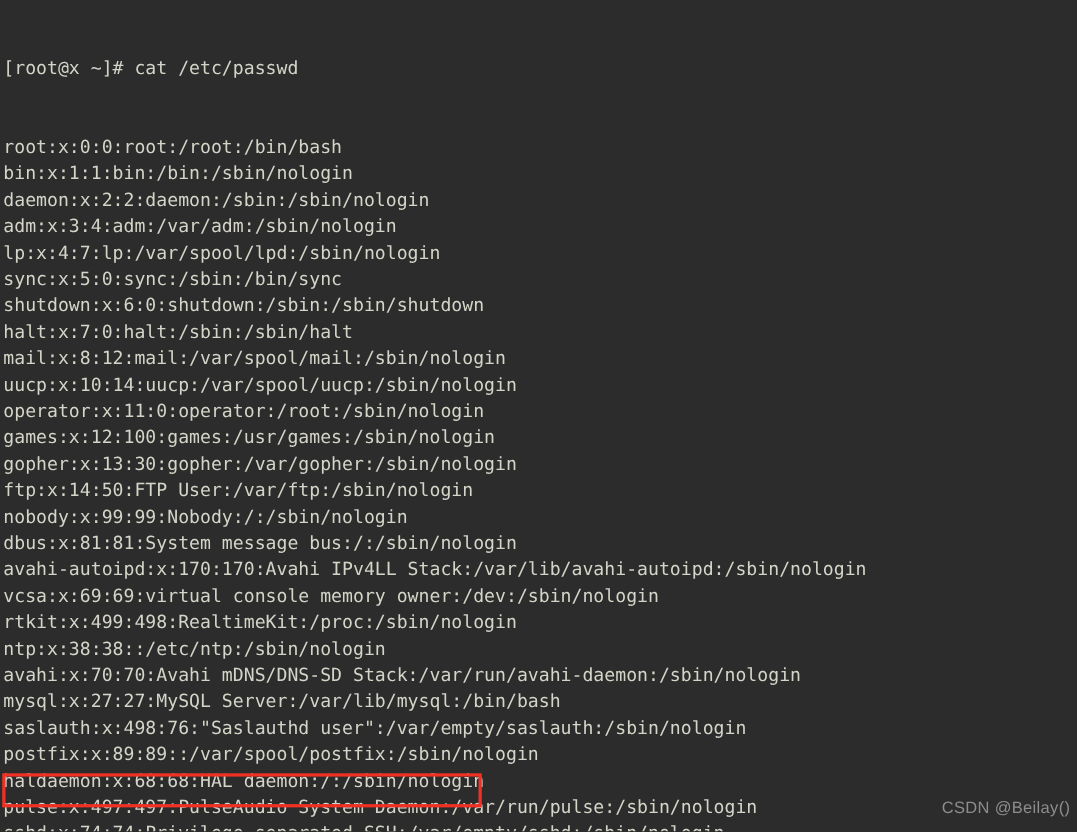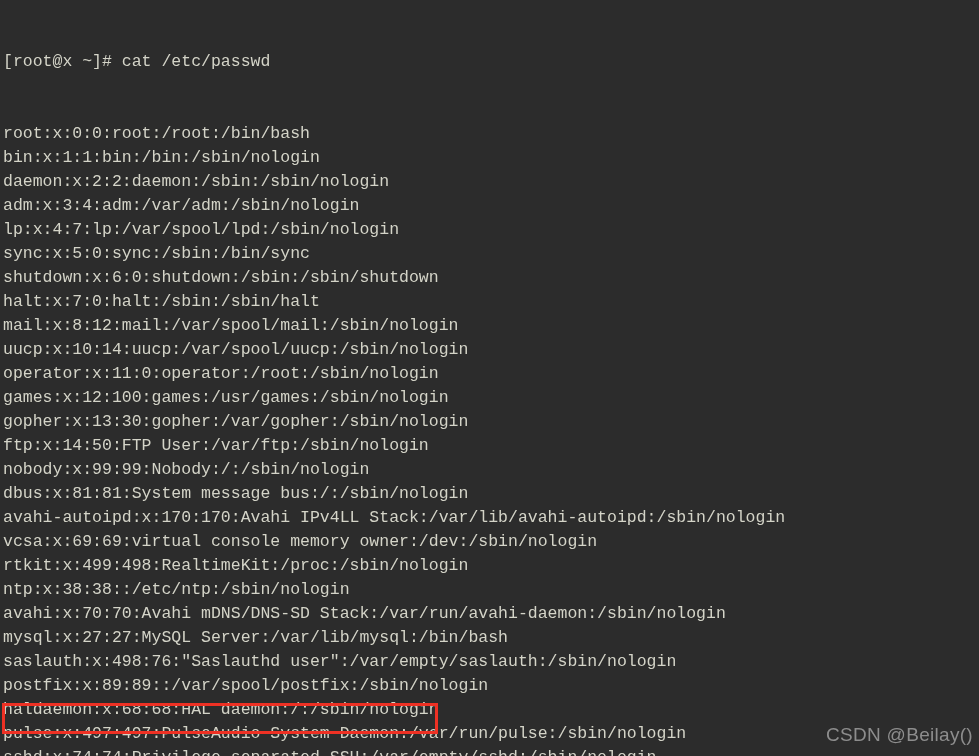--- a/index.html
+++ b/index.html
@@ -23,38 +23,37 @@
     position: absolute;
     left: 3px;
     top: 2px;
     right: 0;
     white-space: pre;
   }
   .term-line {
     height: 24px;
     white-space: pre;
     display: block;
-    font-family: Liberation Mono, monospace;
   }
   #highlight-box {
     position: absolute;
     left: 2px;
     top: 703px;
     width: 436px;
     height: 31px;
     border: 3px solid #ee3124;
     box-sizing: border-box;
     pointer-events: none;
   }
   #watermark {
     position: absolute;
     right: 6px;
     bottom: 9px;
     font-family: "Liberation Sans", sans-serif;
-    font-size: 19px;
+    font-size: 15px;
     color: #8d8d8d;
     letter-spacing: 0.3px;
   }
 </style>
 </head>
 <body>
 
 <div id="terminal">
 
   <div id="screen-lines">

